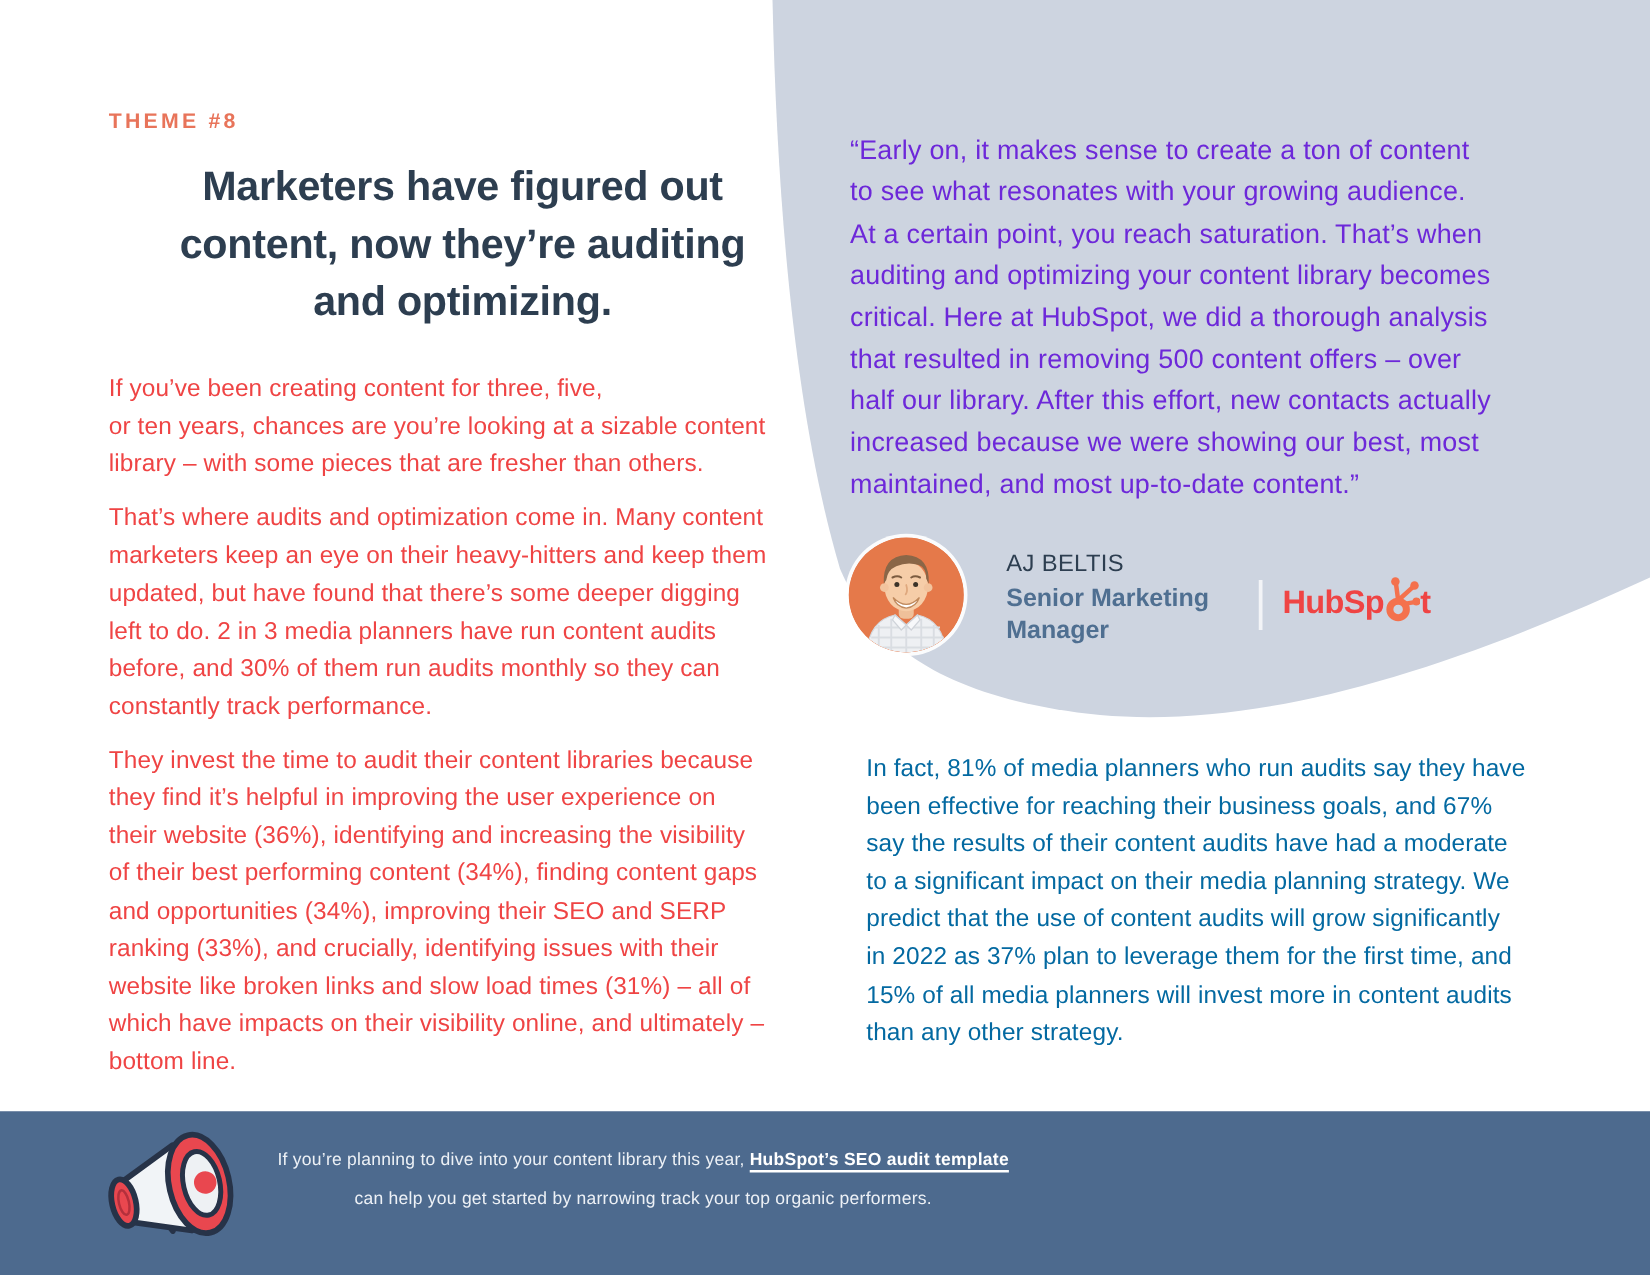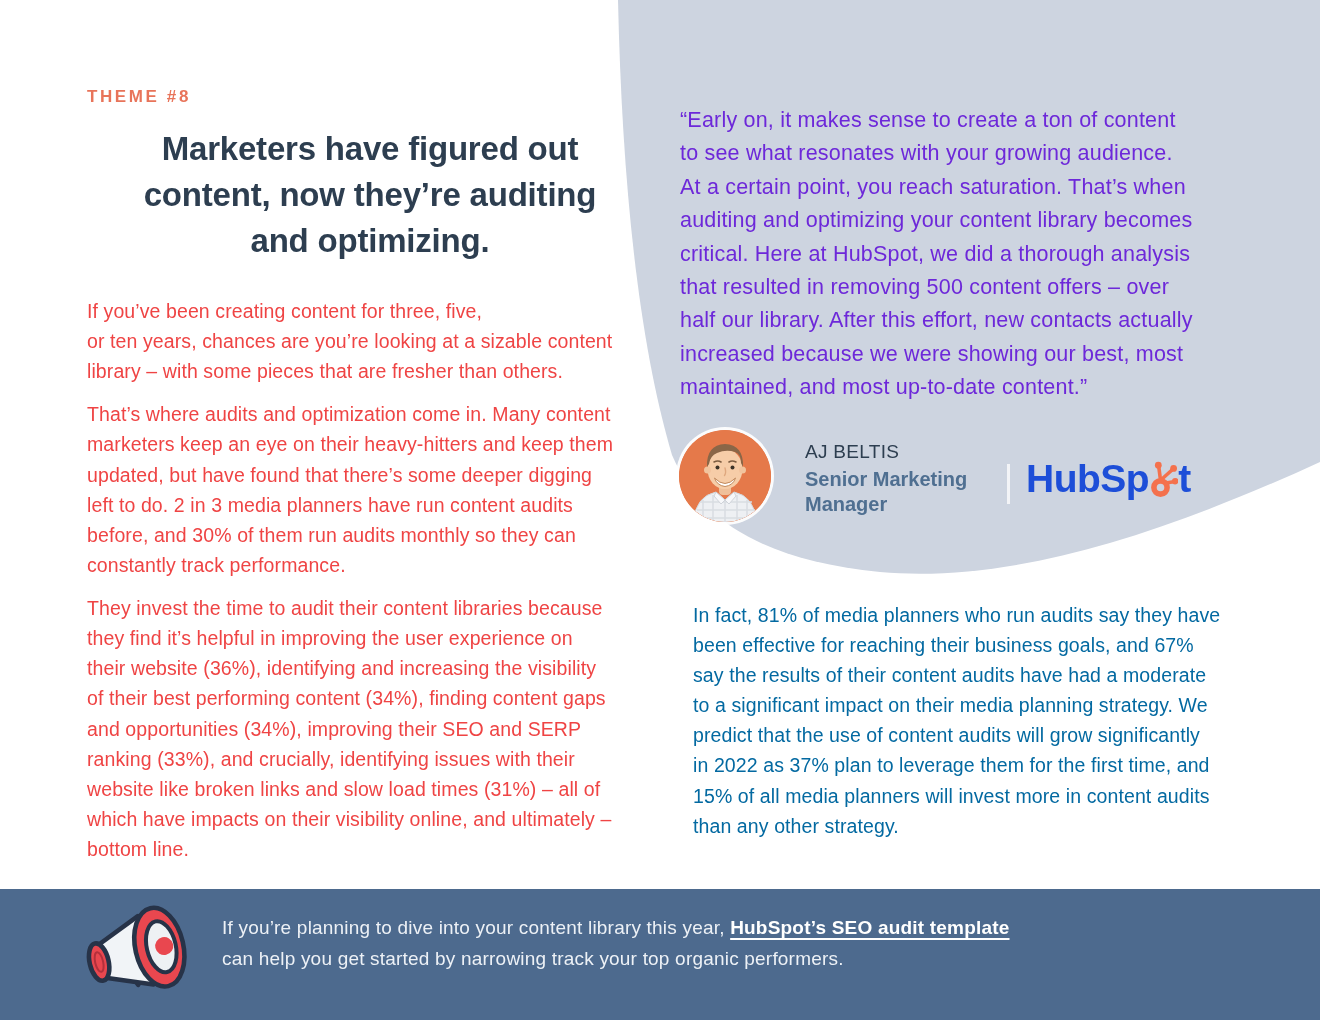--- a/index.html
+++ b/index.html
@@ -38,36 +38,36 @@
   }
   .author-title{
     position:absolute;left:805px;top:467px;z-index:2;
     color:#4f6f91;font-size:20px;font-weight:700;line-height:24.5px;
   }
   .divider{
     position:absolute;left:1007px;top:464px;width:3px;height:40px;z-index:2;
     background:rgba(255,255,255,0.75);
   }
   .logo{
-    position:absolute;left:1026px;top:459px;z-index:2;display:flex;
-    color:#1d4ed8;font-size:39px;font-weight:800;letter-spacing:-0.5px;line-height:40px;
+    position:absolute;left:1026px;top:459px;z-index:2;display:flex;align-items:flex-end;
+    color:#ef4444;font-size:26px;font-weight:800;letter-spacing:-0.5px;line-height:40px;
   }
   .logo .sprocket{display:inline-block;margin:0 0 2px 0;}
   .statpara{
     position:absolute;left:693px;top:600px;width:575px;z-index:2;
     color:#0369a1;font-size:19.5px;line-height:30.1px;letter-spacing:0.1px;
   }
   .footer{
     position:absolute;left:0;top:889px;width:1320px;height:131px;z-index:3;
     background:#4d6a8e;
   }
   .mega{position:absolute;left:72px;top:4px;}
   .footer-text{
-    position:absolute;left:222px;top:23px;color:#edf1f6;font-size:19px;line-height:31px;
-    letter-spacing:0.2px;font-weight:400;
+    position:absolute;left:222px;top:23px;color:#edf1f6;font-size:14px;line-height:31px;
+    letter-spacing:0.2px;font-weight:400;text-align:center;
   }
   .flink{
     color:#ffffff;font-weight:700;text-decoration:underline;
     text-underline-offset:4px;text-decoration-thickness:2px;cursor:pointer;
   }
 </style>
 </head>
 <body>
 
 <div class="page">

